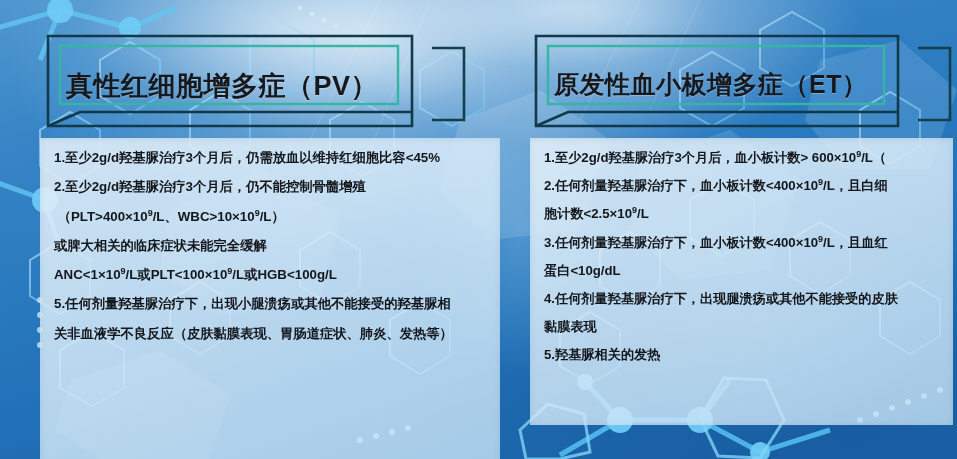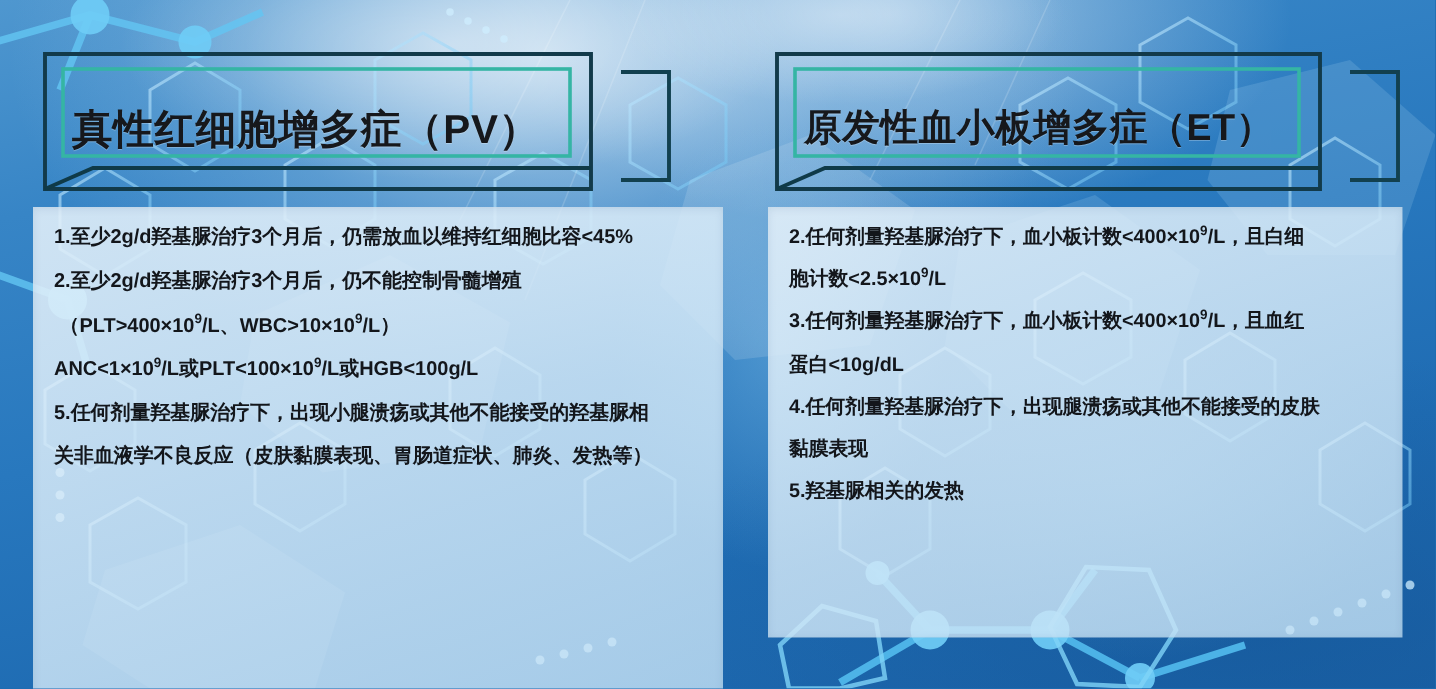--- a/index.html
+++ b/index.html
@@ -17,21 +17,21 @@
     position:absolute; inset:0;
     background:
       radial-gradient(ellipse 55% 70% at 38% 8%, rgba(215,232,245,.80) 0%, rgba(160,200,232,.35) 38%, rgba(255,255,255,0) 68%),
       radial-gradient(ellipse 40% 45% at 62% 2%, rgba(228,240,250,.62) 0%, rgba(255,255,255,0) 70%),
       radial-gradient(ellipse 60% 55% at 88% 92%, rgba(20,85,150,.55) 0%, rgba(255,255,255,0) 75%),
       linear-gradient(168deg, #4f97cf 0%, #3785c6 22%, #2878be 48%, #1f6cb3 72%, #1b63a9 100%);
   }
   .bg-svg { position:absolute; inset:0; width:100%; height:100%; }
 
   
-  .panel { position:absolute; }
+  .panel { position:absolute;margin-left:18px; }
   #panel-pv { left:22px;  top:28px; width:460px; height:397px; }
   #panel-et { left:512px; top:28px; width:381px; height:397px; }
 
   
   .title-frame { position:absolute; left:0; top:0; }
   .frame-svg { position:absolute; left:0; top:0; overflow:visible; }
   .title-text {
     position:absolute;
     font-weight:bold;
     color:#16181c;
@@ -195,20 +195,21 @@
       <rect x="20" y="18" width="338" height="58" fill="none" stroke="#35b5a4" stroke-width="2.4"></rect>
     </svg>
     <div class="title-text" id="title-pv">真性红细胞增多症（PV）</div>
   </div>
 
   <div class="body-box" id="body-pv">
     <div class="lines">
         <div class="line">1.至少2g/d羟基脲治疗3个月后，仍需放血以维持红细胞比容&lt;45%</div>
         <div class="line">2.至少2g/d羟基脲治疗3个月后，仍不能控制骨髓增殖</div>
         <div class="line">&nbsp;（PLT&gt;400×10<sup>9</sup>/L、WBC&gt;10×10<sup>9</sup>/L）</div>
+        <div class="line">或脾大相关的临床症状未能完全缓解</div>
         <div class="line">ANC&lt;1×10<sup>9</sup>/L或PLT&lt;100×10<sup>9</sup>/L或HGB&lt;100g/L</div>
         <div class="line">5.任何剂量羟基脲治疗下，出现小腿溃疡或其他不能接受的羟基脲相</div>
         <div class="line">关非血液学不良反应（皮肤黏膜表现、胃肠道症状、肺炎、发热等）</div>
       </div>
   </div>
 </section>
 
 <section class="panel" id="panel-et">
 
   <div class="title-frame">
@@ -216,20 +217,21 @@
       <path d="M6,8 H368 V98 H116 L6,98 Z" fill="none" stroke="#123a4a" stroke-width="2.6"></path>
       <path d="M6,98 L38,84 H368" fill="none" stroke="#0f3a48" stroke-width="2.6"></path>
       <path d="M388,20 H420 V92 H388" fill="none" stroke="#12404f" stroke-width="2.6"></path>
       <rect x="18" y="18" width="336" height="58" fill="none" stroke="#35b5a4" stroke-width="2.4"></rect>
     </svg>
     <div class="title-text" id="title-et">原发性血小板增多症（ET）</div>
   </div>
 
   <div class="body-box" id="body-et">
     <div class="lines">
+        <div class="line">1.至少2g/d羟基脲治疗3个月后，血小板计数&gt; 600×10<sup>9</sup>/L（</div>
         <div class="line">2.任何剂量羟基脲治疗下，血小板计数&lt;400×10<sup>9</sup>/L，且白细</div>
         <div class="line">胞计数&lt;2.5×10<sup>9</sup>/L</div>
         <div class="line">3.任何剂量羟基脲治疗下，血小板计数&lt;400×10<sup>9</sup>/L，且血红</div>
         <div class="line">蛋白&lt;10g/dL</div>
         <div class="line">4.任何剂量羟基脲治疗下，出现腿溃疡或其他不能接受的皮肤</div>
         <div class="line">黏膜表现</div>
         <div class="line">5.羟基脲相关的发热</div>
       </div>
   </div>
 </section>

